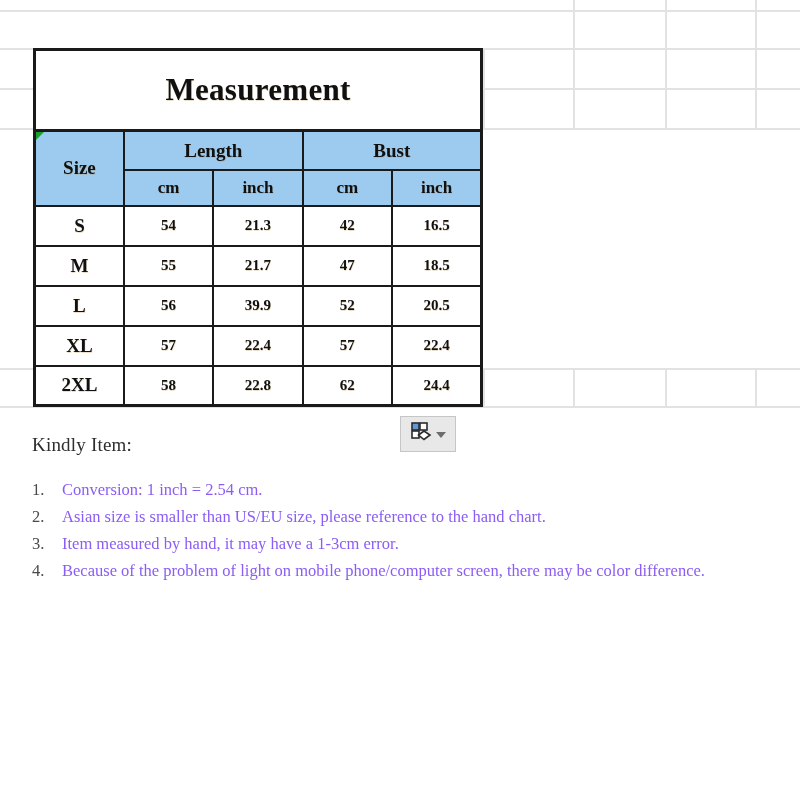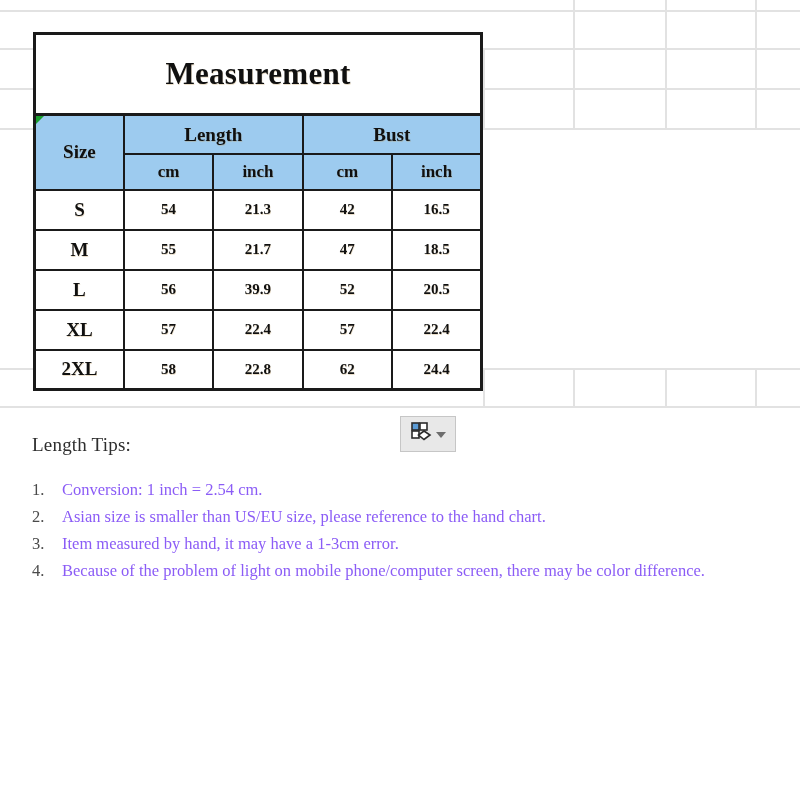--- a/index.html
+++ b/index.html
@@ -21,21 +21,21 @@
 
   
   .gridline { position: absolute; background: #e2e2e2; }
   .gridline.h { height: 2px; left: 0; }
   .gridline.v { width: 2px; }
 
   
   #size-chart {
     position: absolute;
     left: 33px;
-    top: 32px;
+    top: 48px;
     width: 450px;
     height: 359px;
     border-collapse: collapse;
     table-layout: fixed;
     background: #ffffff;
     border: 3px solid #1a1a1a;
   }
   #size-chart td, #size-chart th {
     border: 2px solid #1a1a1a;
     text-align: center;
@@ -210,21 +210,21 @@
         <rect x="1" y="1" width="7" height="7" fill="#5b9bd5" stroke="#2b2b2b" stroke-width="1.6"></rect>
         <rect x="9" y="1" width="7" height="7" fill="#ffffff" stroke="#2b2b2b" stroke-width="1.6"></rect>
         <rect x="1" y="9" width="7" height="7" fill="#ffffff" stroke="#2b2b2b" stroke-width="1.6"></rect>
         <polygon points="13,9 19,13 13,17.5 7.5,13" fill="#ffffff" stroke="#2b2b2b" stroke-width="1.6"></polygon>
       </svg>
     </span>
     <span class="caret"></span>
   </div>
 
   <div id="tips">
-    <p id="tips-heading">Length Tips:</p>
+    <p id="tips-heading">Kindly Item:</p>
 
     <div class="tip-row">
       <span class="tip-num">1.</span>
       <span class="tip-text">Conversion: 1 inch = 2.54 cm.</span>
     </div>
     <div class="tip-row">
       <span class="tip-num">2.</span>
       <span class="tip-text">Asian size is smaller than US/EU size, please reference to the hand chart.</span>
     </div>
     <div class="tip-row">

